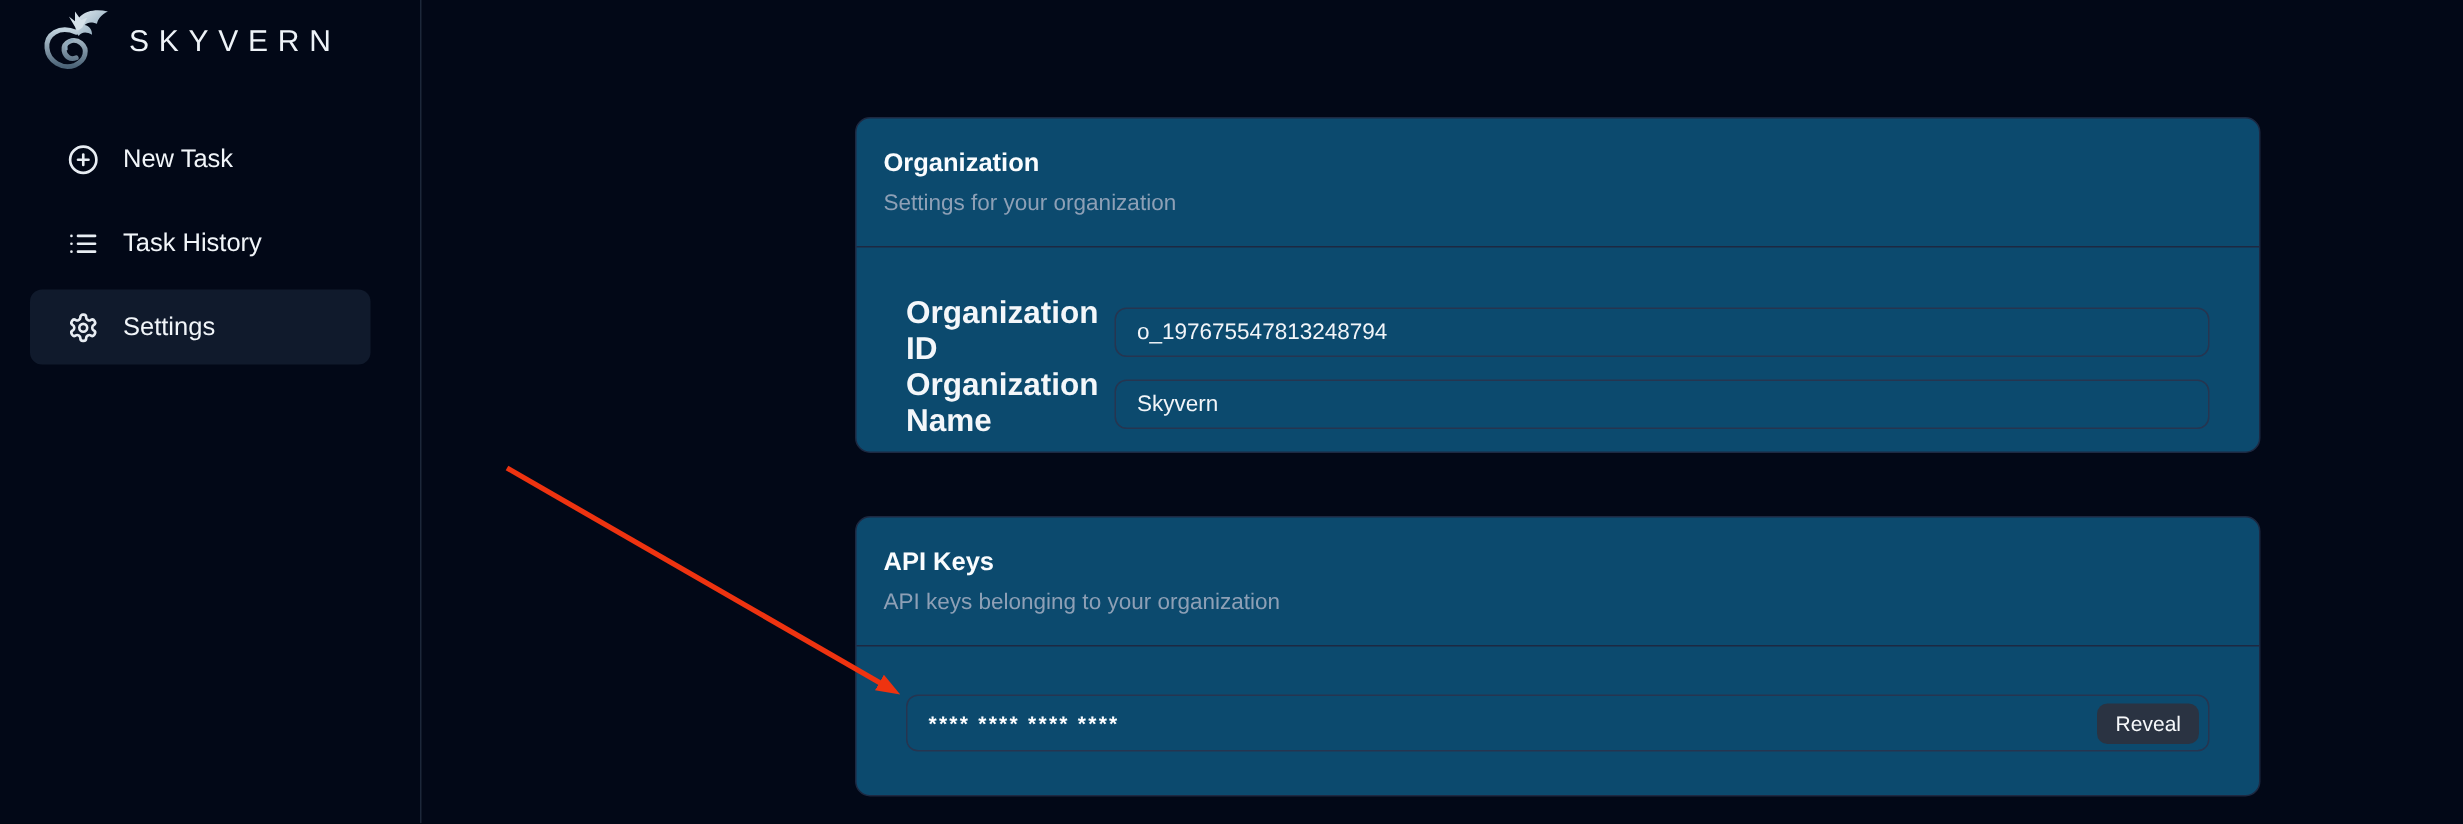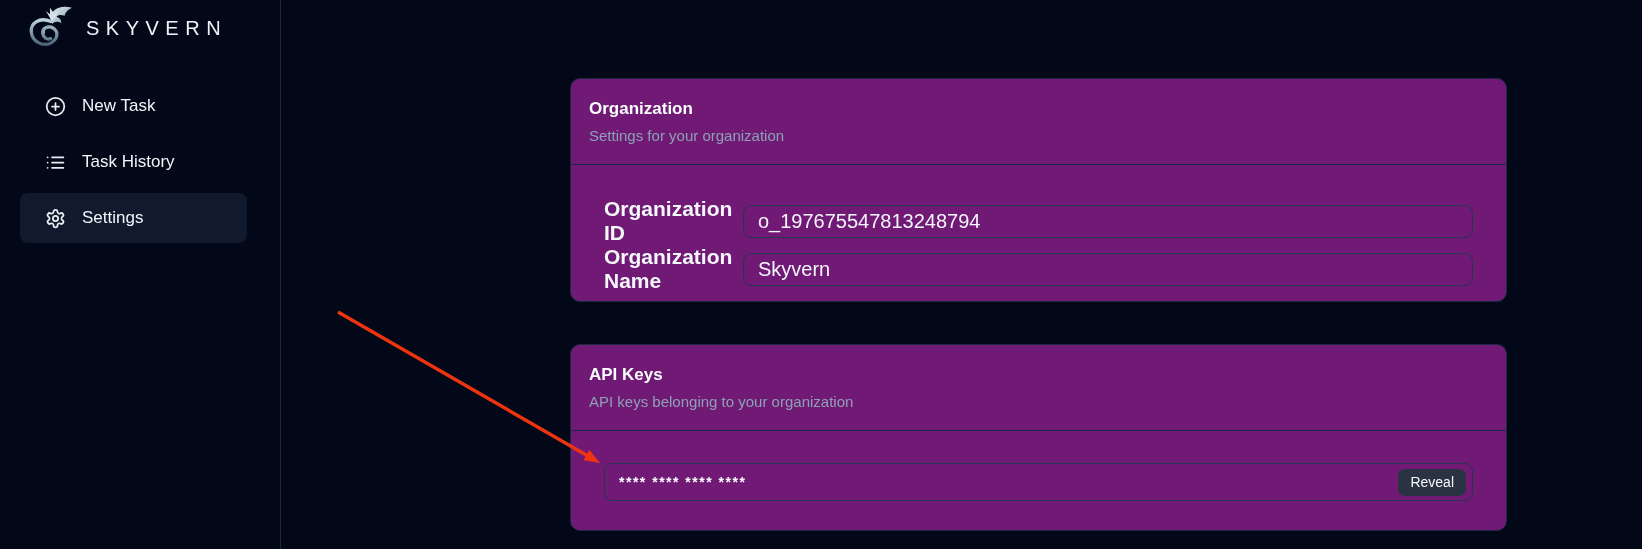--- a/index.html
+++ b/index.html
@@ -31,38 +31,38 @@
     height:50px;box-sizing:border-box;border-radius:8px;
     display:flex;align-items:center;gap:16px;padding:0 14px 0 25px;
     font-size:17px;color:#f1f5f9;cursor:pointer;
   }
   .nav-item.active{background:#101a2c;}
   .nav-icon{width:21px;height:21px;flex:0 0 auto;display:block;}
   .nav-icon svg{width:21px;height:21px;display:block;stroke:#e8edf3;}
   
   .card{
     position:absolute;left:570px;width:937px;box-sizing:border-box;
-    background:#701a75;border:1px solid #1d2942;border-radius:10px;
+    background:#0c4a6e;border:1px solid #1d2942;border-radius:10px;
   }
   .card-org{top:78px;height:224px;}
   .card-api{top:344px;height:187px;}
   .card-header{
     box-sizing:border-box;height:86px;padding:20px 18px 0 18px;
     border-bottom:1px solid #1d2942;
   }
   .card-title{margin:0;font-size:17px;font-weight:700;line-height:1.2;color:#fafcfe;}
   .card-subtitle{margin:8px 0 0 0;font-size:15px;line-height:1.2;color:#8ea0b6;}
   .card-body{padding:32px 33px 0 33px;}
   .field-row{display:flex;align-items:center;}
   .field-row + .field-row{align-items:center;}
   .field-label{width:139px;min-width:139px;font-size:21px;font-weight:600;color:#f4f7fa;}
   .text-input{
     flex:1;height:33px;box-sizing:border-box;
     background:transparent;border:1px solid #263550;border-radius:8px;
-    color:#f2f5f9;font-size:20px;font-family:"Liberation Sans",sans-serif;
+    color:#f2f5f9;font-size:15px;font-family:"Liberation Sans",sans-serif;
     padding:0 14px;outline:none;
   }
   .api-field{
     height:38px;box-sizing:border-box;
     border:1px solid #263550;border-radius:8px;
     display:flex;align-items:center;justify-content:space-between;
     padding:0 6px 0 14px;cursor:text;
   }
   .masked-key{font-size:14px;font-weight:700;letter-spacing:1.5px;color:#fbfdff;}
   .reveal-btn{

